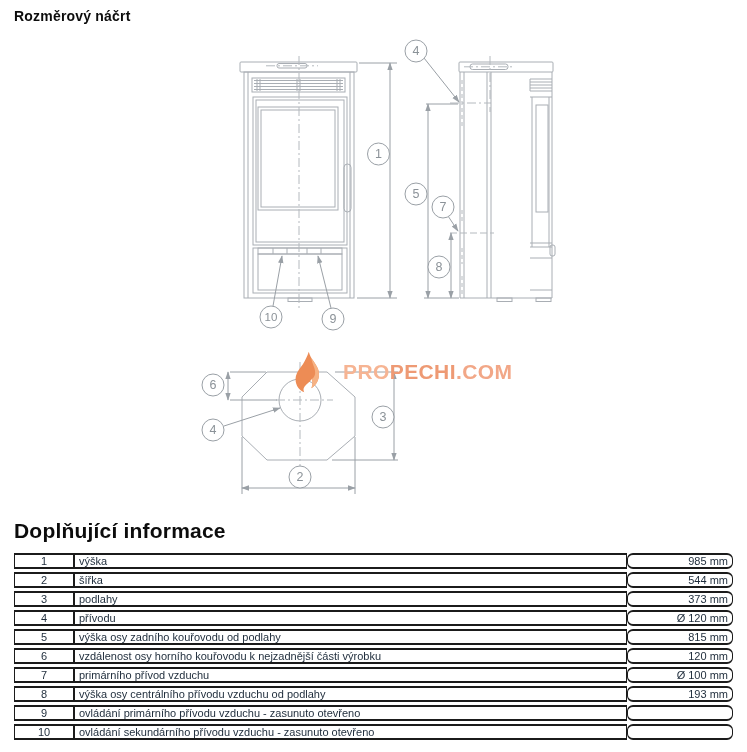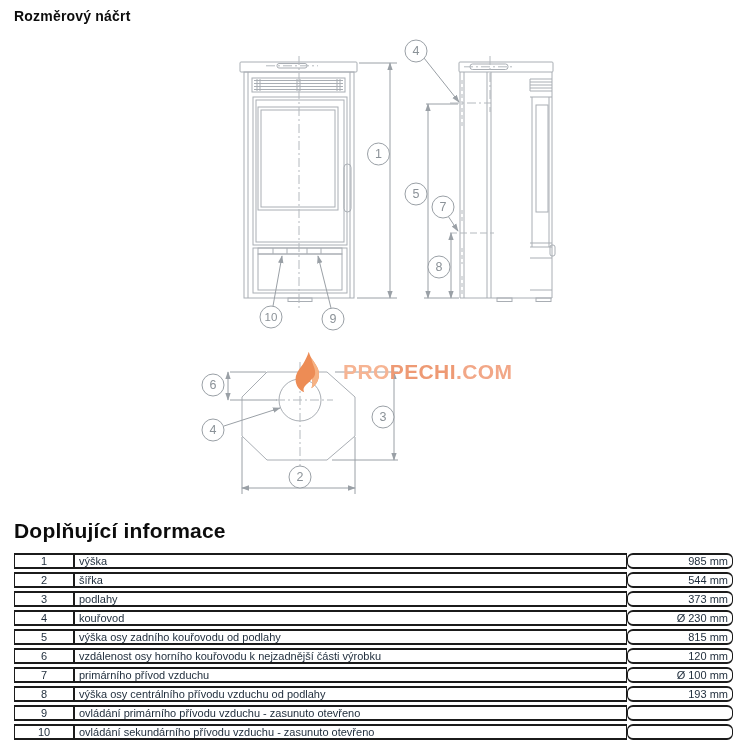--- a/index.html
+++ b/index.html
@@ -204,22 +204,22 @@
           <td class="c-desc">šířka</td>
           <td class="c-val">544 mm</td>
         </tr>
         <tr>
           <td class="c-num">3</td>
           <td class="c-desc">podlahy</td>
           <td class="c-val">373 mm</td>
         </tr>
         <tr>
           <td class="c-num">4</td>
-          <td class="c-desc">kouřovod</td>
-          <td class="c-val">Ø 230 mm</td>
+          <td class="c-desc">přívodu</td>
+          <td class="c-val">Ø 120 mm</td>
         </tr>
         <tr>
           <td class="c-num">5</td>
           <td class="c-desc">výška osy zadního kouřovodu od podlahy</td>
           <td class="c-val">815 mm</td>
         </tr>
         <tr>
           <td class="c-num">6</td>
           <td class="c-desc">vzdálenost osy horního kouřovodu k nejzadnější části výrobku</td>
           <td class="c-val">120 mm</td>

